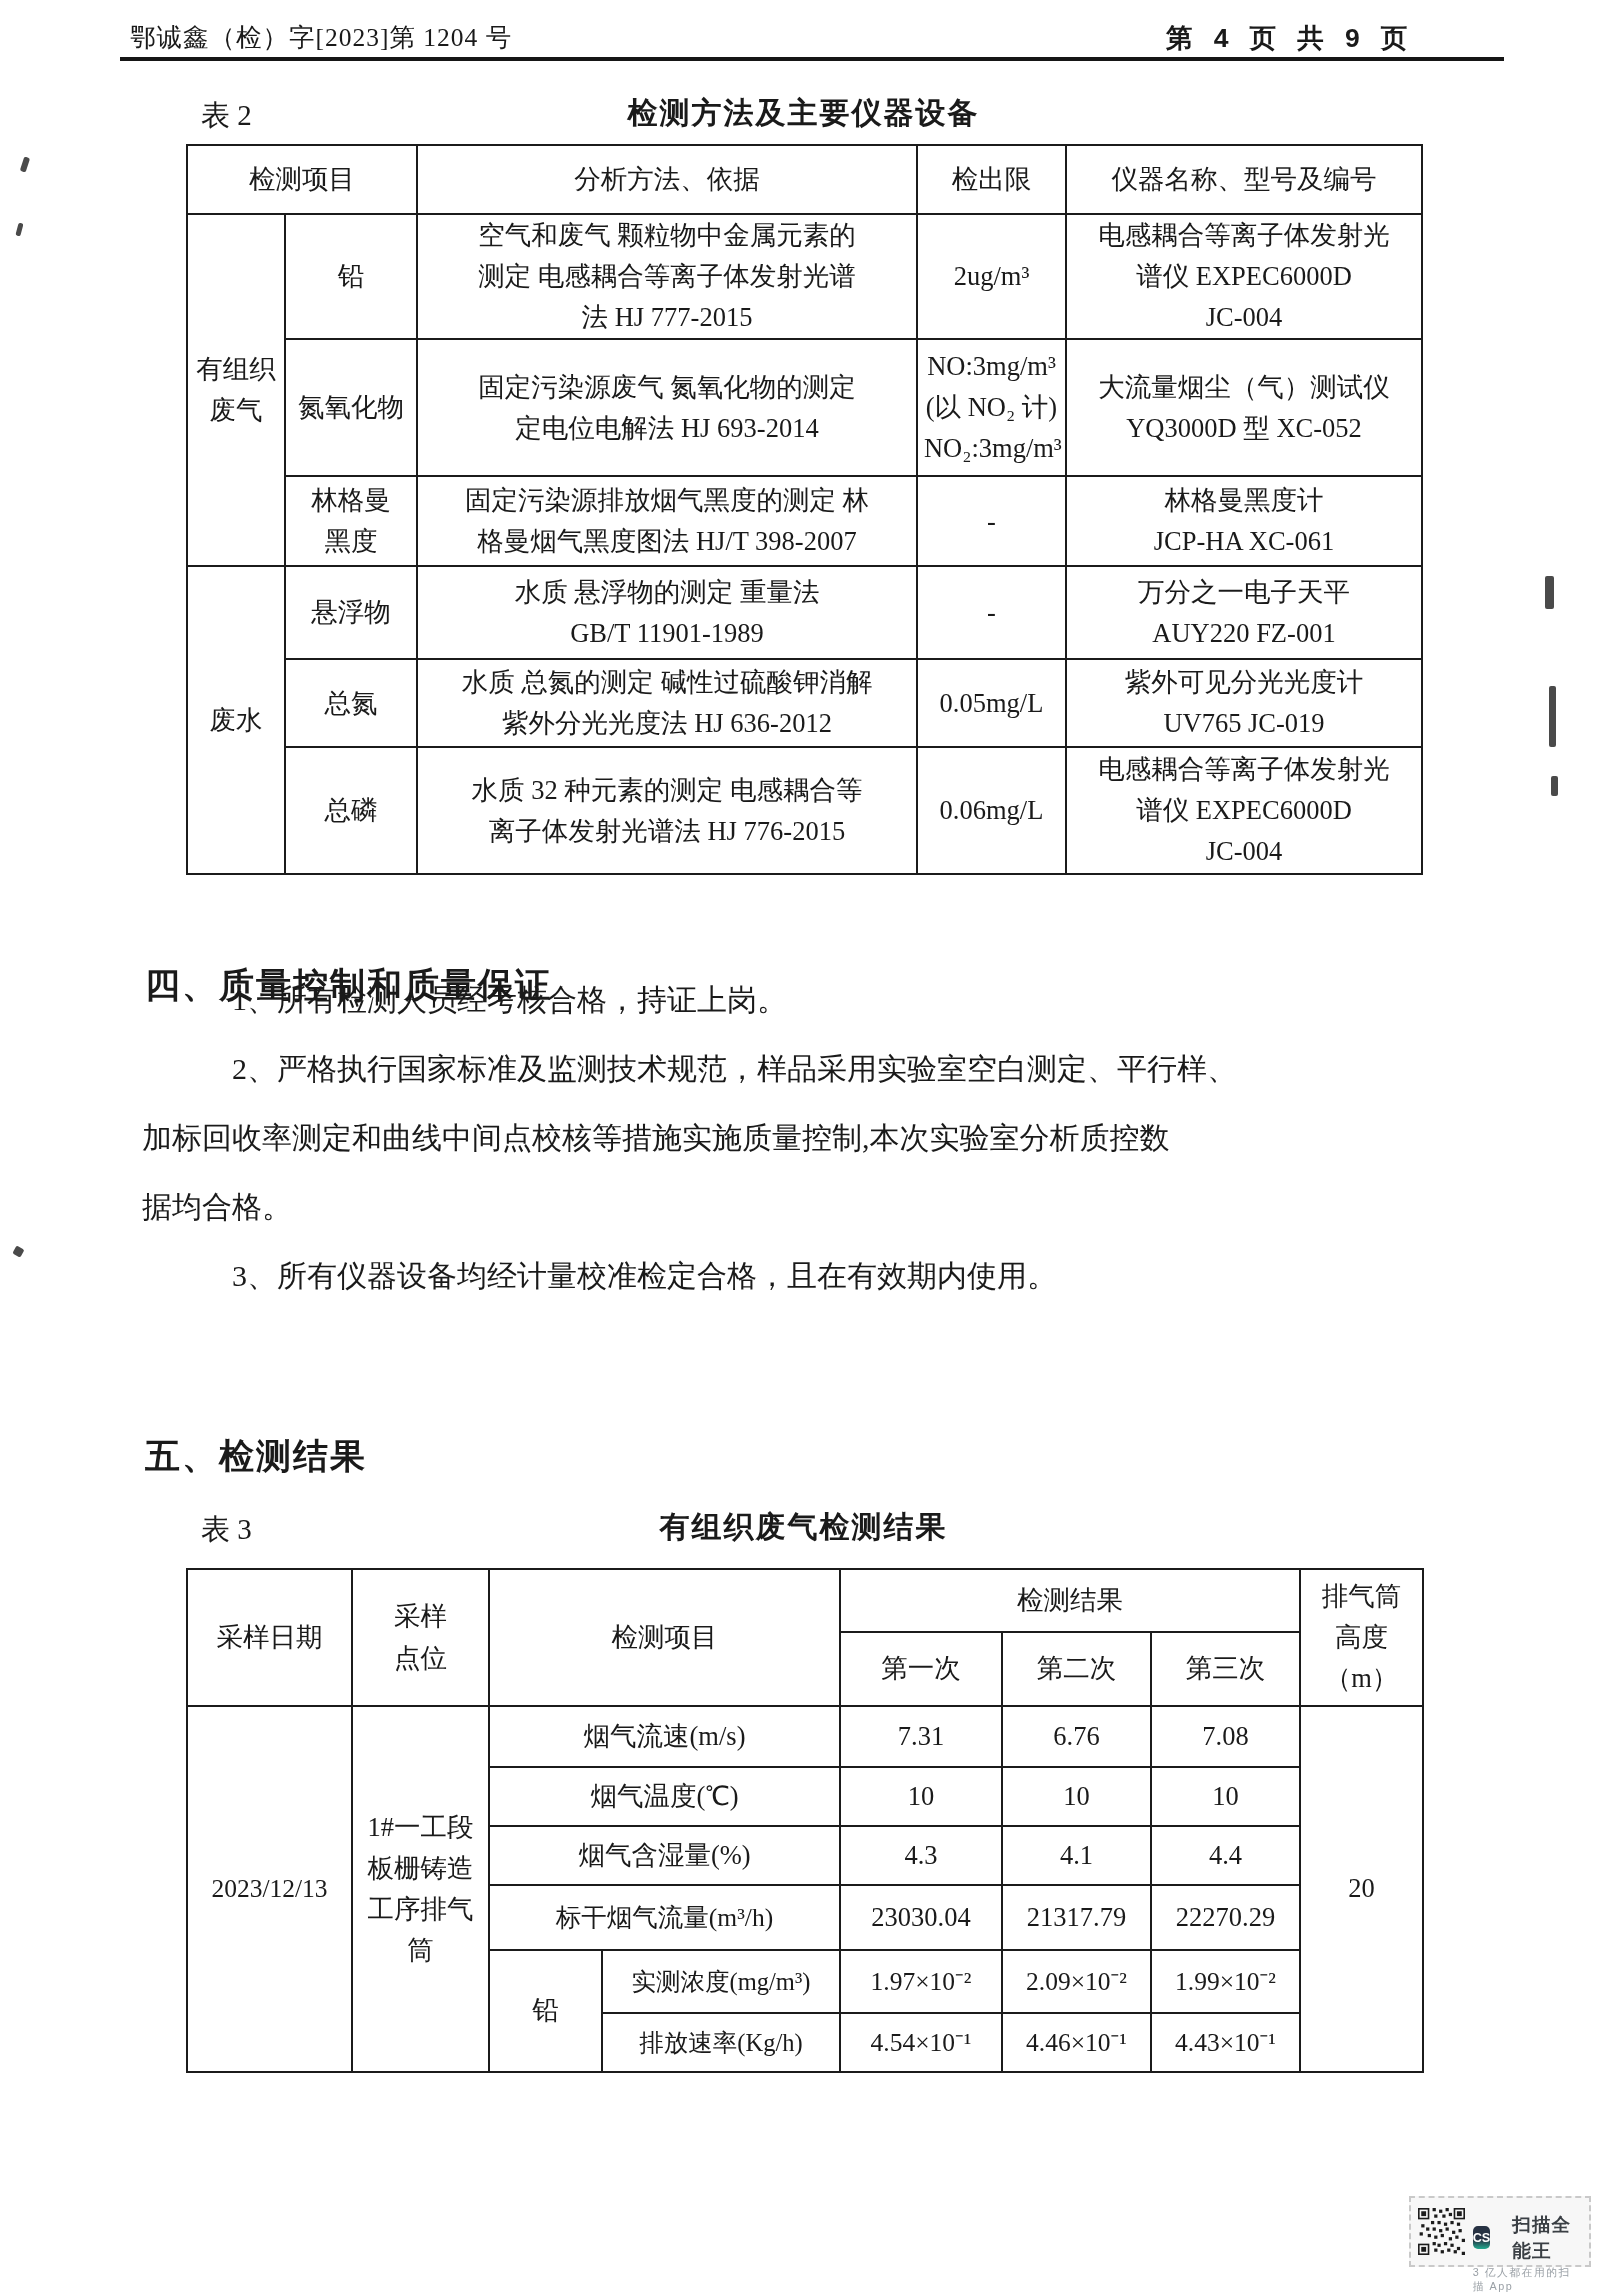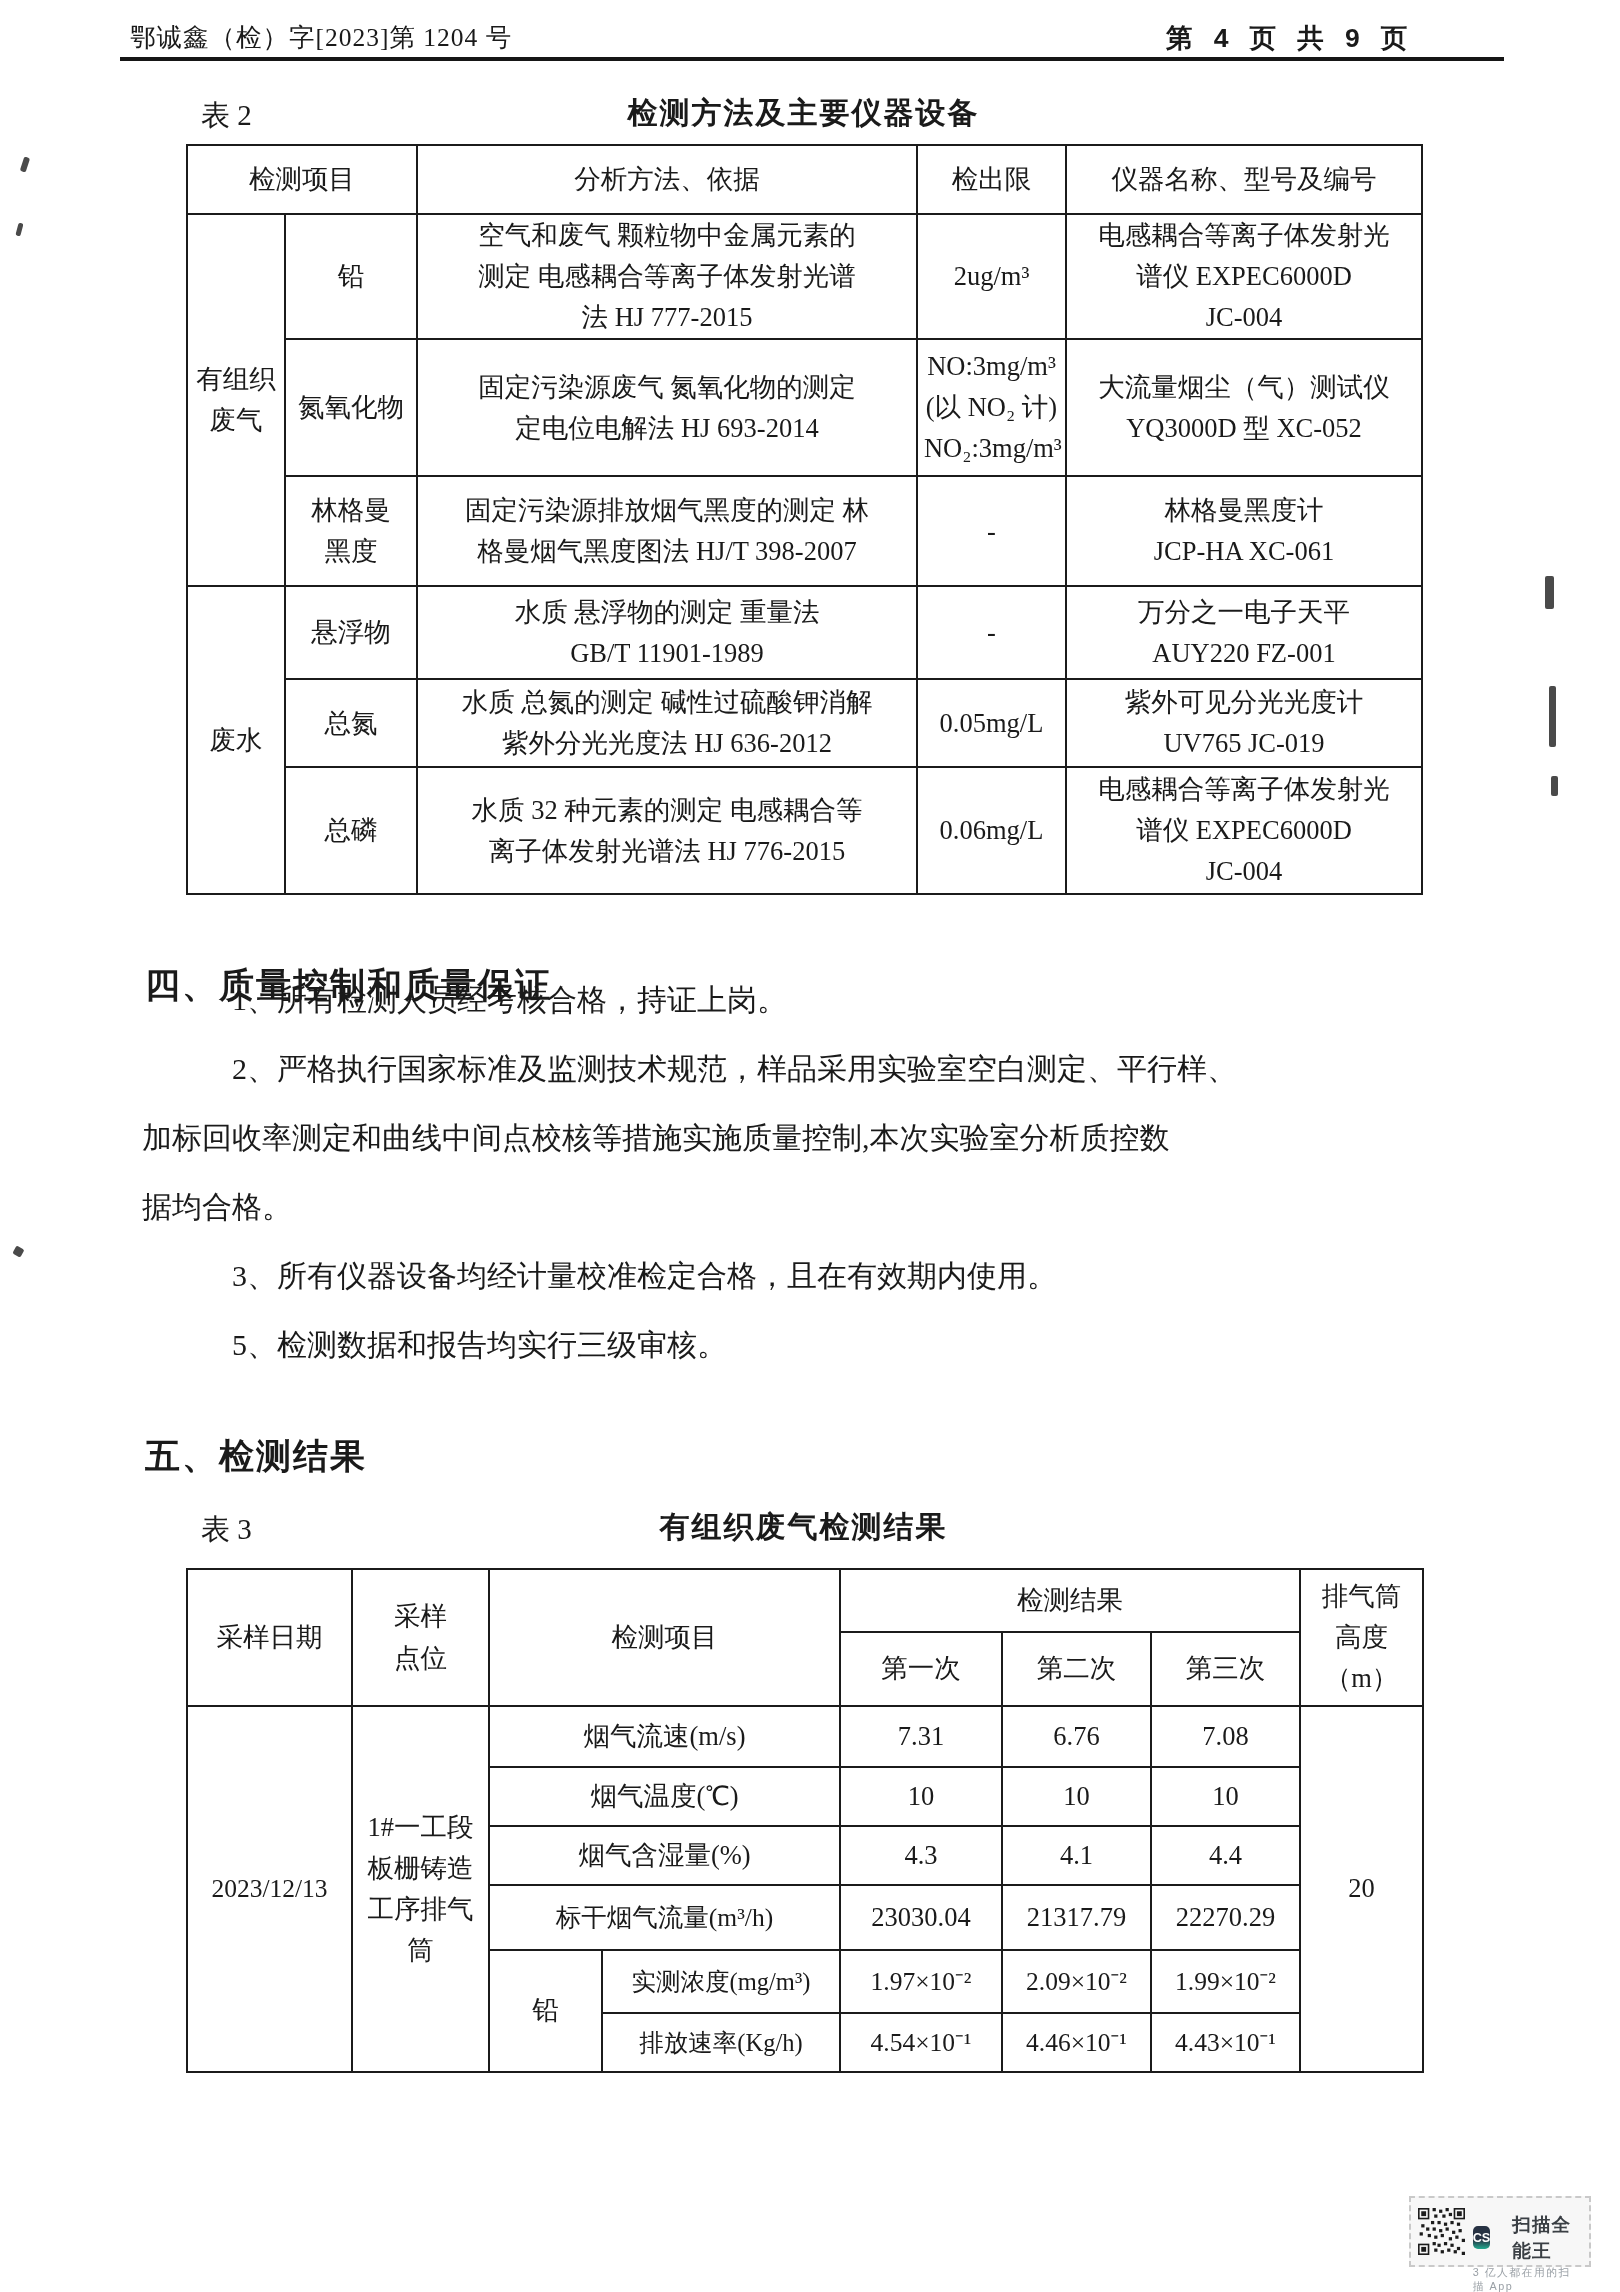--- a/index.html
+++ b/index.html
@@ -87,21 +87,21 @@
   <tr style="height:137px">
     <td>氮氧化物</td>
     <td class="pre">固定污染源废气 氮氧化物的测定
 定电位电解法 HJ 693-2014</td>
     <td class="pre">NO:3mg/m³
 (以 NO₂ 计)
 NO₂:3mg/m³</td>
     <td class="pre">大流量烟尘（气）测试仪
 YQ3000D 型  XC-052</td>
   </tr>
-  <tr style="height:110px">
+  <tr style="height:90px">
     <td class="pre">林格曼
 黑度</td>
     <td class="pre">固定污染源排放烟气黑度的测定 林
 格曼烟气黑度图法 HJ/T 398-2007</td>
     <td>-</td>
     <td class="pre">林格曼黑度计
 JCP-HA  XC-061</td>
   </tr>
   <tr style="height:93px">
     <td rowspan="3">废水</td>
@@ -132,21 +132,20 @@
 </tbody>
   </table>
 
 <div class="abs sec-title" style="top:962px;">四、质量控制和质量保证</div>
 <div class="abs paras">
   <p>1、所有检测人员经考核合格，持证上岗。</p>
   <p>2、严格执行国家标准及监测技术规范，样品采用实验室空白测定、平行样、
 加标回收率测定和曲线中间点校核等措施实施质量控制,本次实验室分析质控数
 据均合格。</p>
   <p>3、所有仪器设备均经计量校准检定合格，且在有效期内使用。</p>
-  <p>5、检测数据和报告均实行三级审核。</p>
 </div>
 
 <div class="abs sec-title" style="top:1433px;">五、检测结果</div>
 
 <div class="abs tbl-title" style="left:186px;top:1507px;">有组织废气检测结果</div>
 <div class="abs tbl-label" style="left:201px;top:1510px;">表 3</div>
 
 <table style="left:186px;top:1568px;width:1235px;">
   <colgroup>
     <col style="width:165px">

